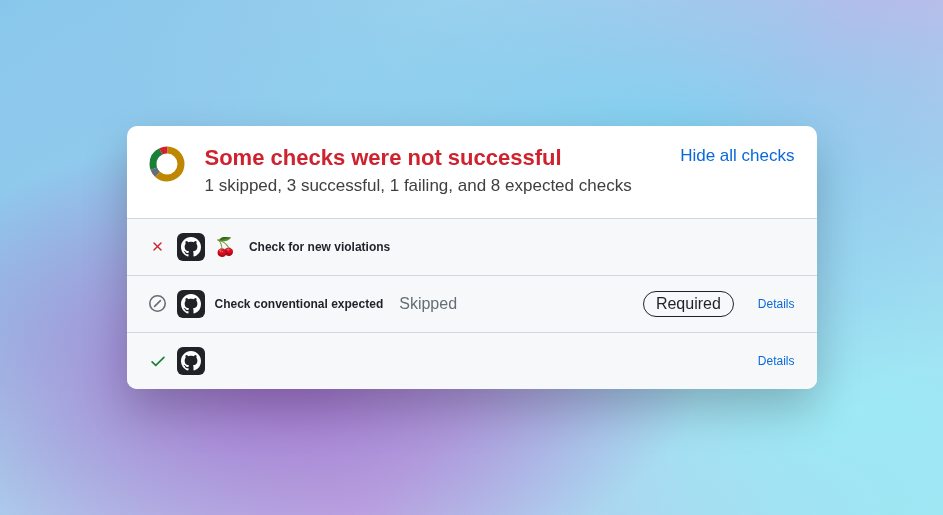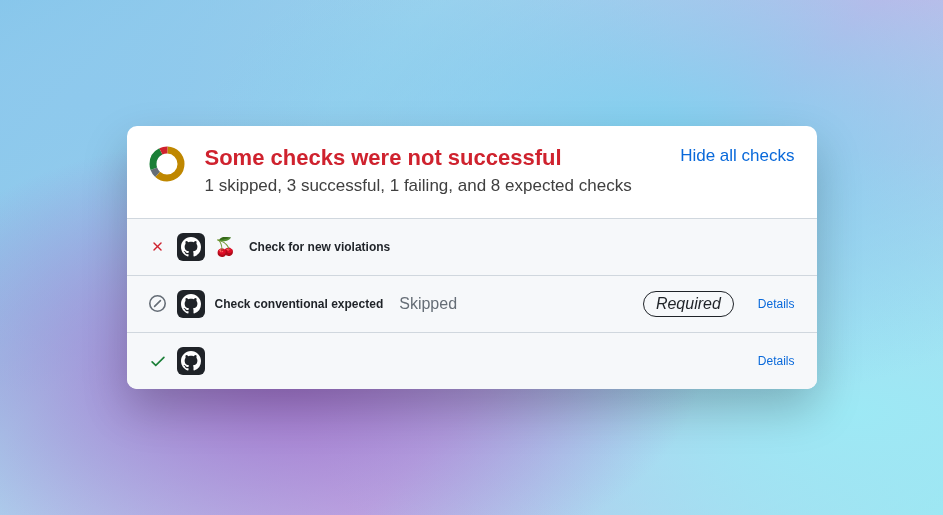--- a/index.html
+++ b/index.html
@@ -108,21 +108,20 @@
     .spacer {
       flex: 1;
     }
     .required-badge {
       border: 1px solid #1f2328;
       border-radius: 20px;
       padding: 3px 12px;
       font-size: 16px;
       font-weight: 500;
       color: #1f2328;
-      font-style: italic;
     }
     .details-link {
       color: #0969da;
       font-size: 12px;
       cursor: pointer;
       margin-left: 14px;
     }
   </style>
 </head>
 <body>

